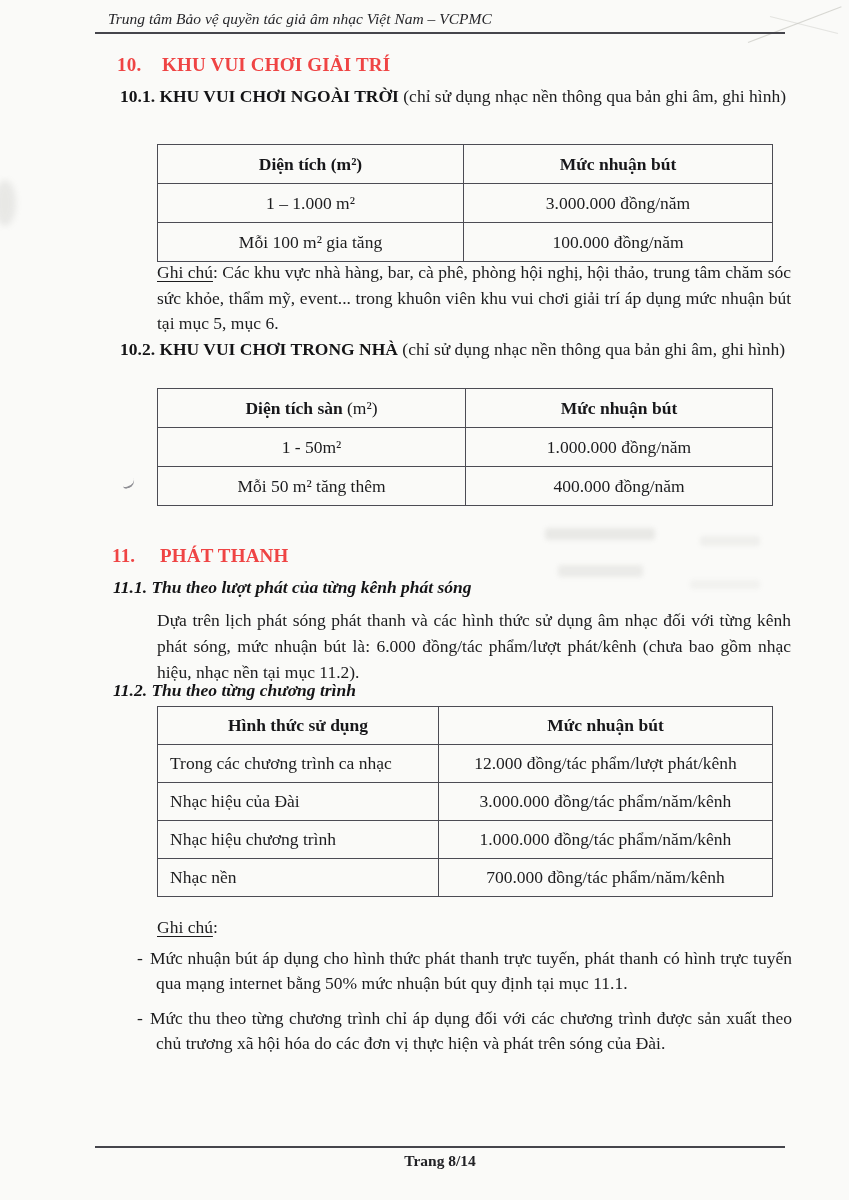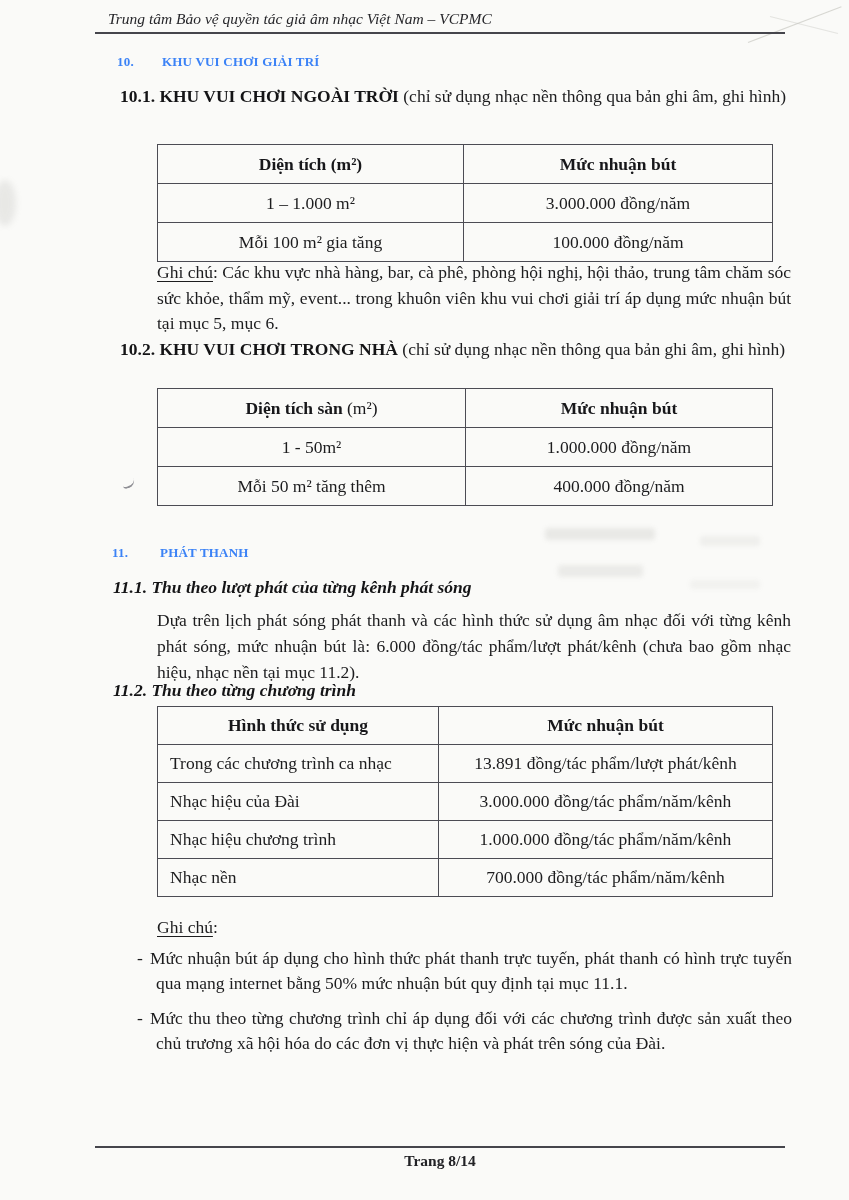--- a/index.html
+++ b/index.html
@@ -25,21 +25,21 @@
     position:absolute;left:95px;top:1146px;width:690px;
     border-top:2px solid #45454c;
   }
   .ftr-text{
     position:absolute;left:95px;top:1152px;width:690px;
     text-align:center;font-size:15.5px;color:#222226;font-weight:bold;
   }
   
   .sec-head{
     position:absolute;left:117px;
-    font-weight:bold;font-size:13px;letter-spacing:.2px;color:#3b82f6;
+    font-weight:bold;font-size:19px;letter-spacing:.2px;color:#ef4444;
   }
   .sec-head .num{display:inline-block;width:45px;}
   .sub-head{
     position:absolute;left:120px;width:672px;
     padding-left:37px;text-indent:-37px;box-sizing:border-box;
     line-height:25px;text-align:justify;
   }
   .sub-head .num,.sub-head .ttl{font-weight:bold;color:#141416;}
   .sub-head .reg{font-weight:normal;}
   .sub-head-simple{
@@ -203,21 +203,21 @@
         <col style="width:281px">
         <col style="width:334px">
       </colgroup>
     <tbody>
         <tr>
       <th>Hình thức sử dụng</th>
       <th>Mức nhuận bút</th>
     </tr>
     <tr>
       <td class="lft">Trong các chương trình ca nhạc</td>
-      <td>13.891 đồng/tác phẩm/lượt phát/kênh</td>
+      <td>12.000 đồng/tác phẩm/lượt phát/kênh</td>
     </tr>
     <tr>
       <td class="lft">Nhạc hiệu của Đài</td>
       <td>3.000.000 đồng/tác phẩm/năm/kênh</td>
     </tr>
     <tr>
       <td class="lft">Nhạc hiệu chương trình</td>
       <td>1.000.000 đồng/tác phẩm/năm/kênh</td>
     </tr>
     <tr>

